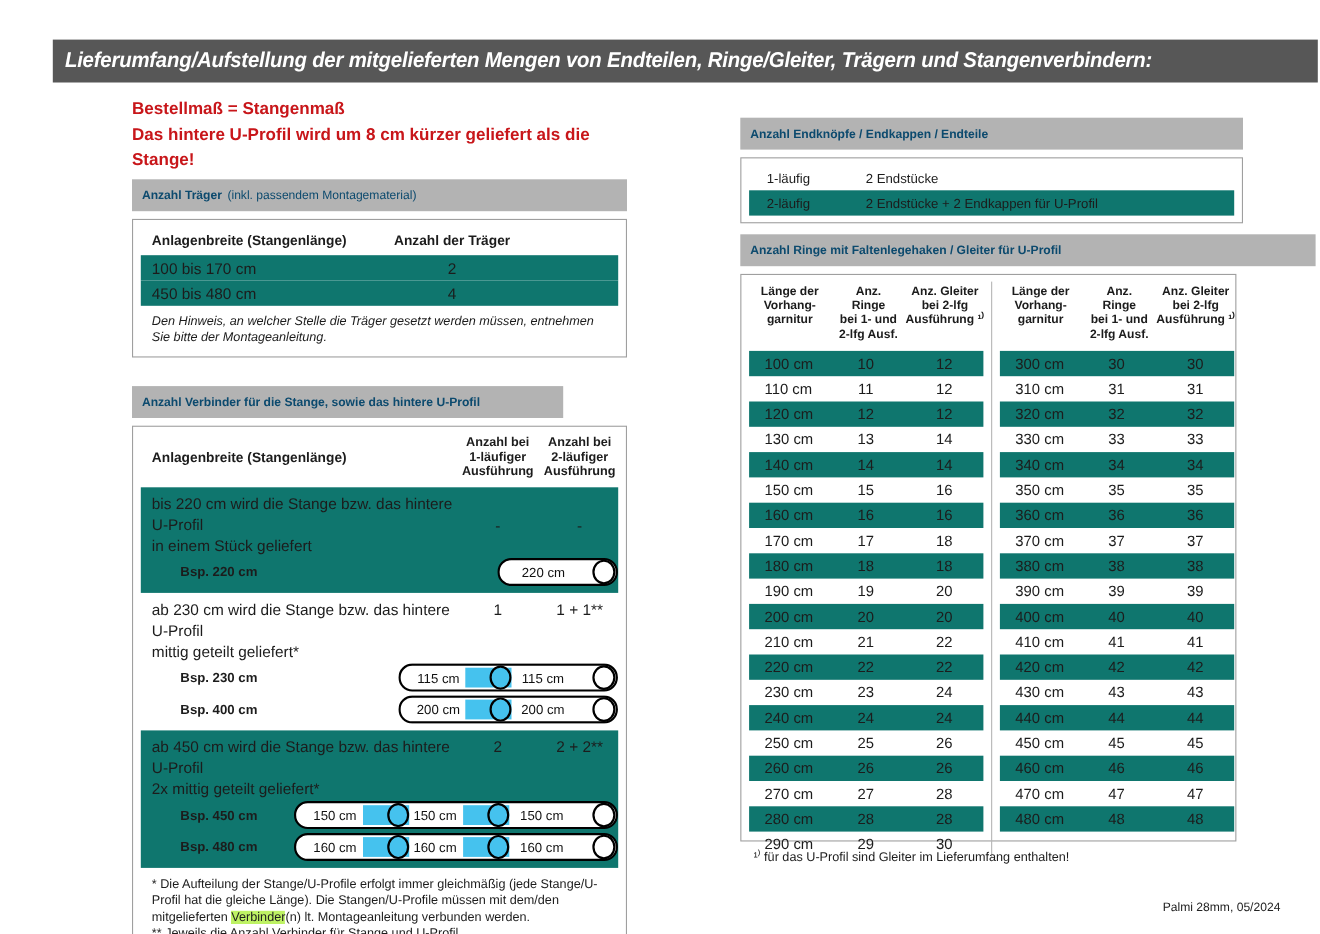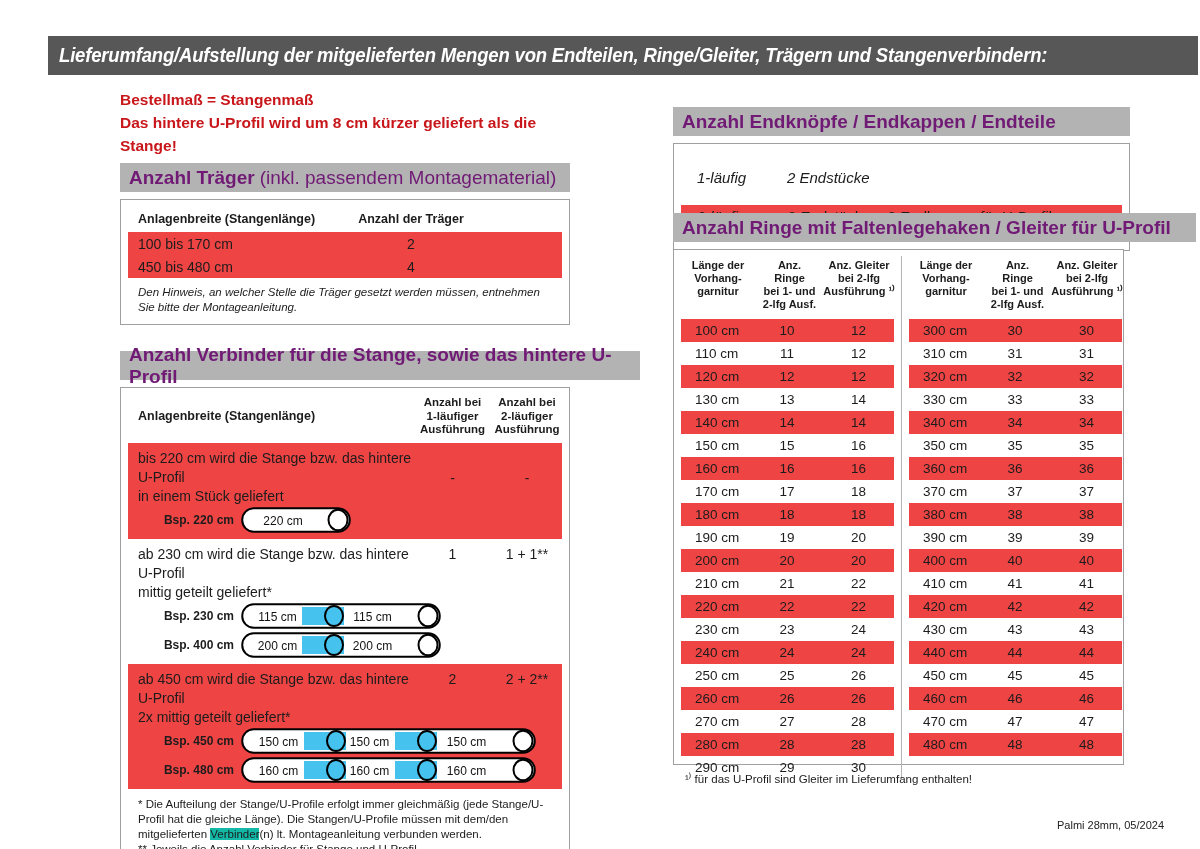--- a/index.html
+++ b/index.html
@@ -15,59 +15,59 @@
             display:flex; align-items:center; padding-left:11px;text-align:right; }
   #topbar span { color:#fff; font-weight:bold; font-style:italic; font-size:19.5px;
                  letter-spacing:-0.2px; transform:scaleX(.95); transform-origin:left center; white-space:nowrap; }
 
   
   #rednote { left:120px; top:88px; width:460px; color:#c8161a; font-weight:bold;
              font-size:15.5px; line-height:23px; }
 
   
   .secbar { height:29px; background:#b3b3b3; display:flex; align-items:center;
-            padding-left:9px; font-size:19px; color:#701a75; }
+            padding-left:9px; font-size:11px; color:#0c4a6e; }
   .secbar .reg { font-weight:normal; margin-left:5px; }
   #traeger-bar   { left:120px; top:163px; width:450px; }
-  #verbinder-bar { left:120px; top:351px; width:520px; }
+  #verbinder-bar { left:120px; top:351px; width:392px; }
   #endteile-bar  { left:673px; top:107px; width:457px; }
   #ringe-bar     { left:673px; top:213px; width:523px; }
 
   .box { border:1px solid #9f9f9f; background:#fff; }
-  .shade { background:#ef4444; }
+  .shade { background:#0f766e; }
 
   
   #traeger-table { left:120px; top:199px; width:450px; padding:7px 0 9px; }
   .tr-head { display:grid; grid-template-columns:200px 146px; font-weight:bold;
              font-size:12.5px; padding:5px 0 6px 17px; }
   .trow { display:grid; grid-template-columns:200px 146px; height:23px; align-items:center;
           margin:0 7px; padding-left:10px; font-size:14px; }
   .tnote { font-size:11.5px; line-height:15px; padding:7px 20px 0 17px;font-style:italic; }
 
   
   #verbinder-table { left:120px; top:387px; width:450px; padding:8px 0 8px; }
   .vb-head { display:grid; grid-template-columns:277px 75px 74px; margin:0 7px;
              padding-left:10px; align-items:center; padding-bottom:6px; }
   .vb-head .h1 { font-weight:bold; font-size:12.5px; }
   .vb-head .h2 { font-weight:bold; font-size:11.5px; line-height:13.5px; text-align:center; }
   .vb-group { margin:0 7px; padding:6px 0 4px; }
   .vb-row { display:grid; grid-template-columns:277px 75px 74px; padding-left:10px; }
   .vb-desc { font-size:14px; line-height:19px; }
   .vb-val { font-size:14px; text-align:center; align-self:start; padding-top:1px; }
   .vb-row.center .vb-val { align-self:center; }
-  .ex-row { display:flex; align-items:center; height:29px; margin-left:17px; }
+  .ex-row { display:flex; align-items:center; height:29px; margin-left:17px;justify-content:space-between; }
   .ex-label { width:96px; text-align:right; font-weight:bold; font-size:12px; padding-right:7px; white-space:nowrap; }
   .rod { line-height:0; }
   .vb-foot { font-size:11.5px; line-height:15px; padding:8px 14px 0 17px; }
-  .hl { background:#14b8a6; }
+  .hl { background:#bef264; }
 
   
   #endteile-table { left:673px; top:143px; width:457px; padding:6px 0 6px; }
   .erow { display:grid; grid-template-columns:90px 1fr; height:23px; align-items:center;
-          margin:16px 7px; padding-left:16px; font-size:15px;font-style:italic; }
+          margin:0 7px; padding-left:16px; font-size:12px; }
 
   
   #ringe-table { left:673px; top:249px; width:451px; height:516px; display:grid;
                  grid-template-columns:1fr 1fr; padding-top:6px; }
   .sub {}
   .sub.right { border-left:1px solid #b5b5b5; }
   .rg-head { display:grid; grid-template-columns:88px 55px 84px; text-align:center;
              font-weight:bold; font-size:11px; line-height:13px; padding:3px 0 8px; }
   .rrow { display:grid; grid-template-columns:70px 72px 1fr; height:23px; align-items:center;
           margin:0 7px; font-size:13.5px; }

